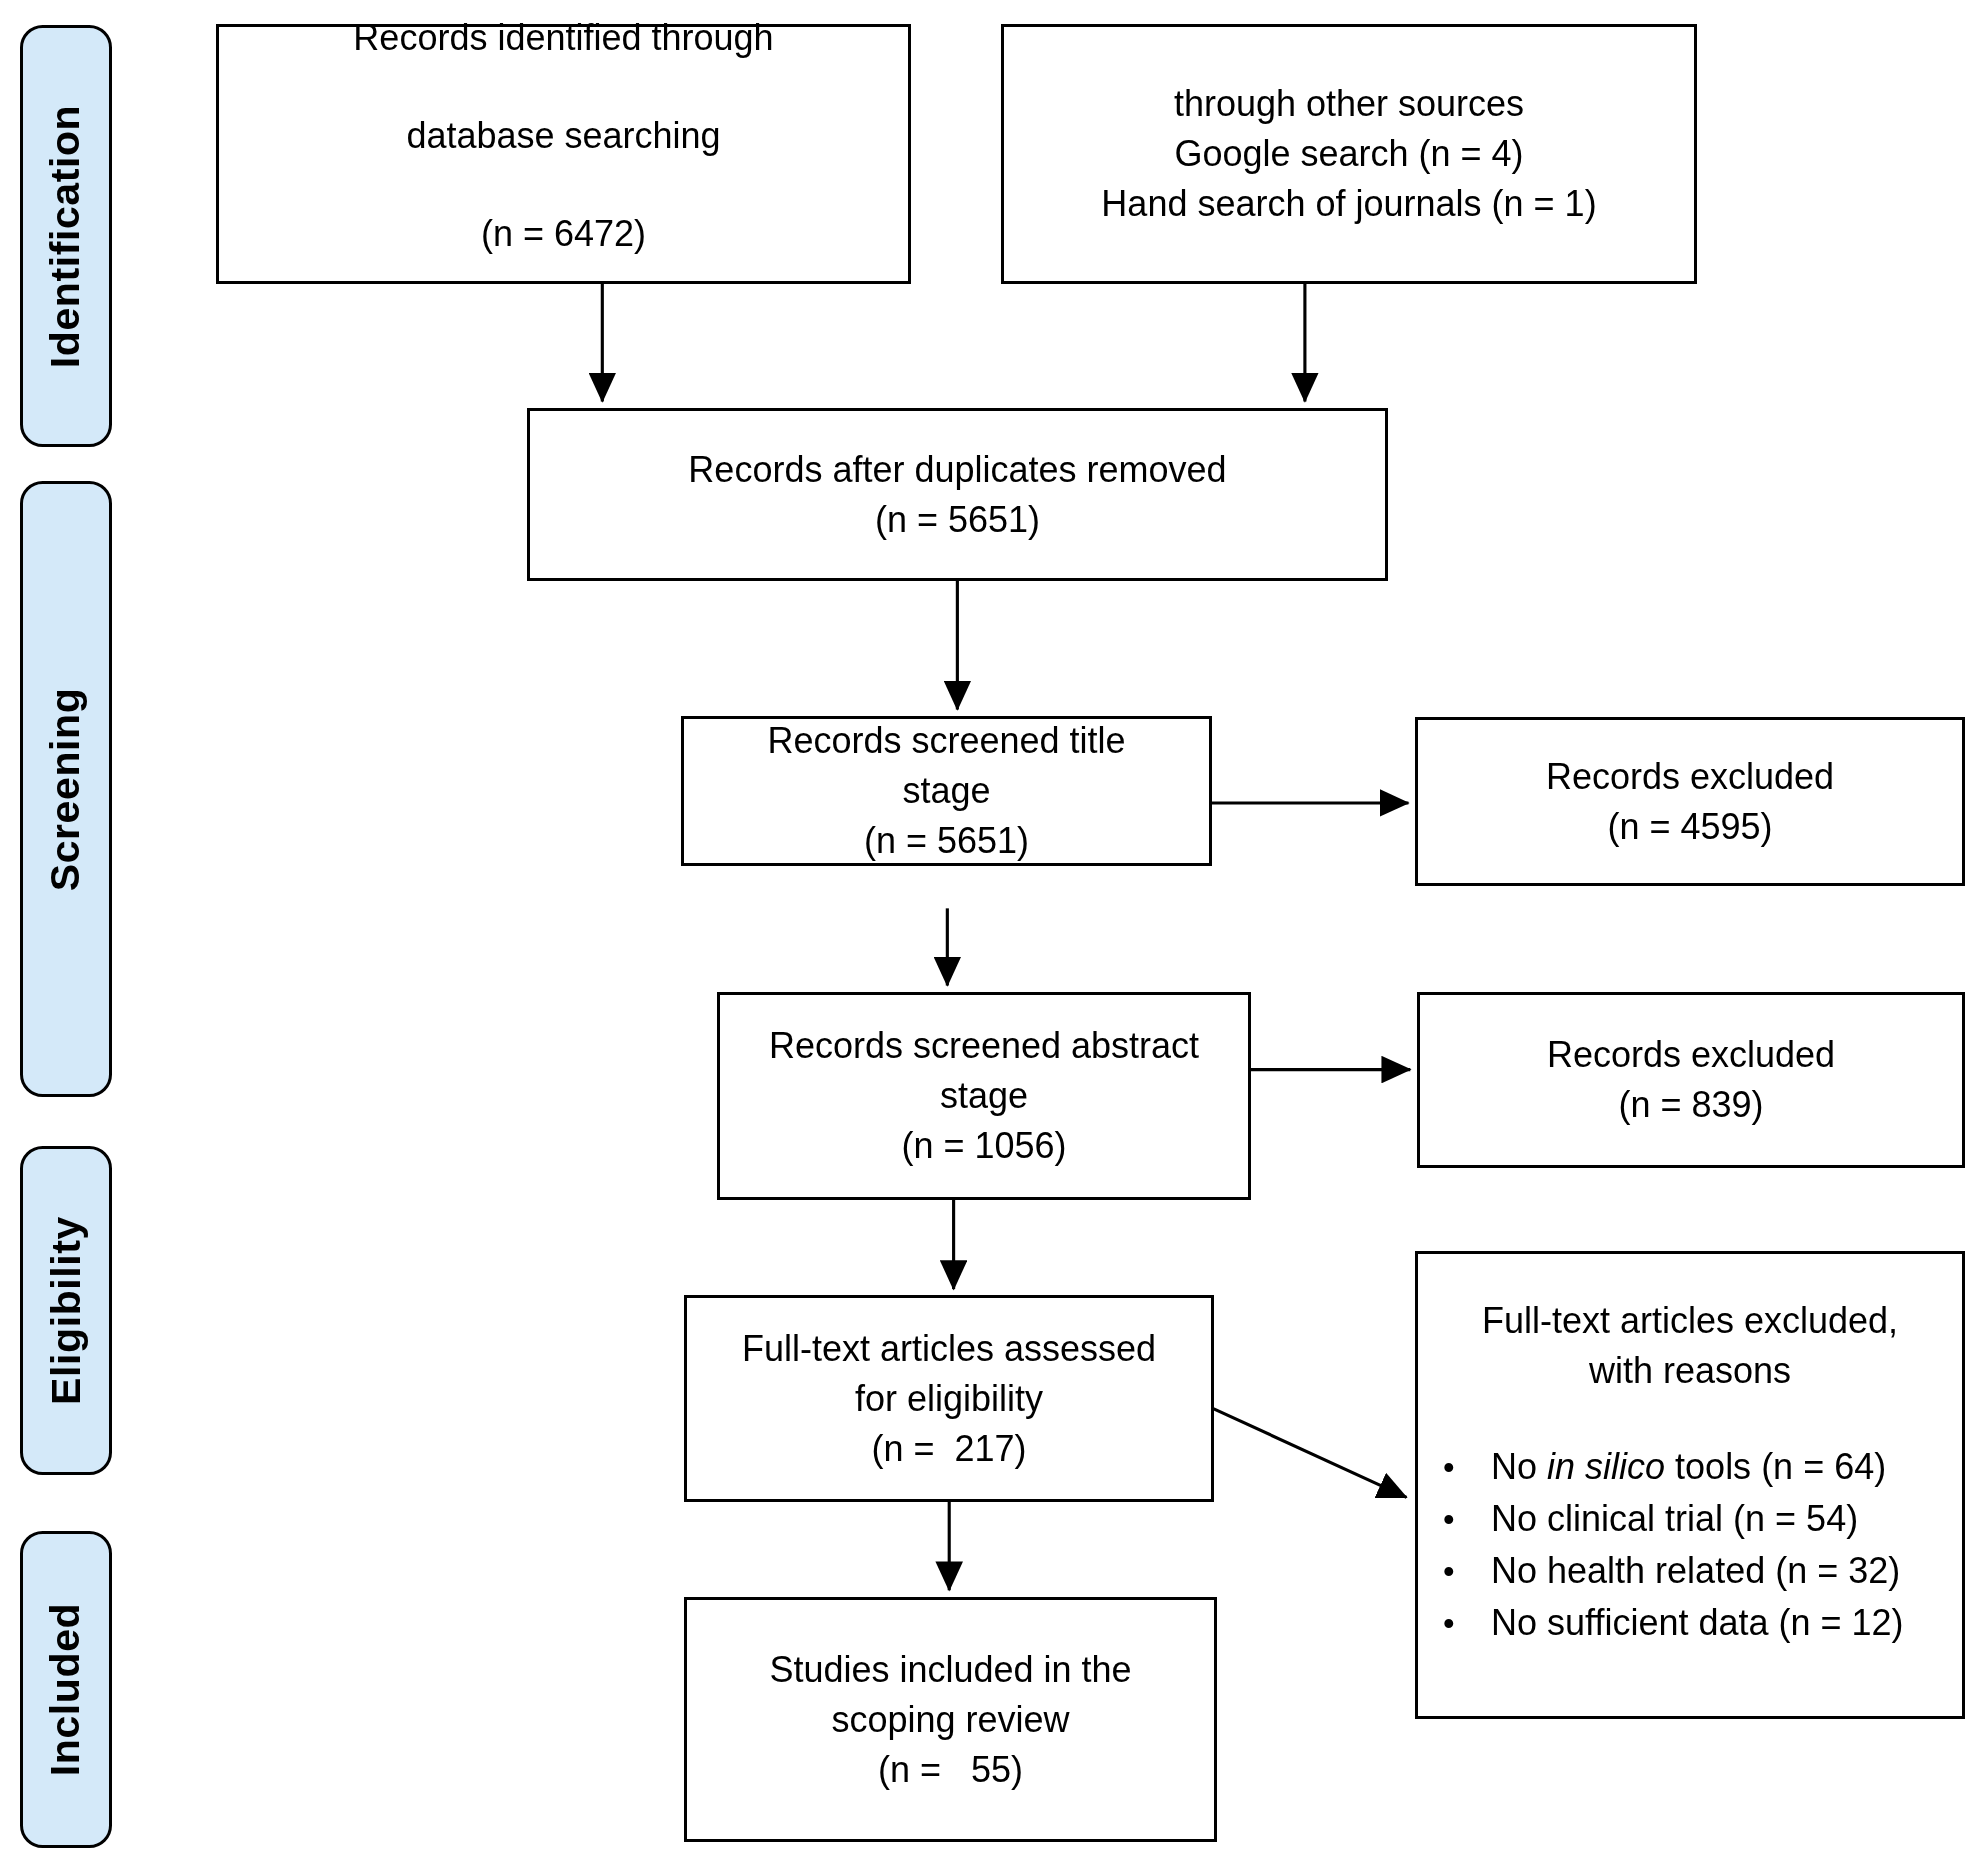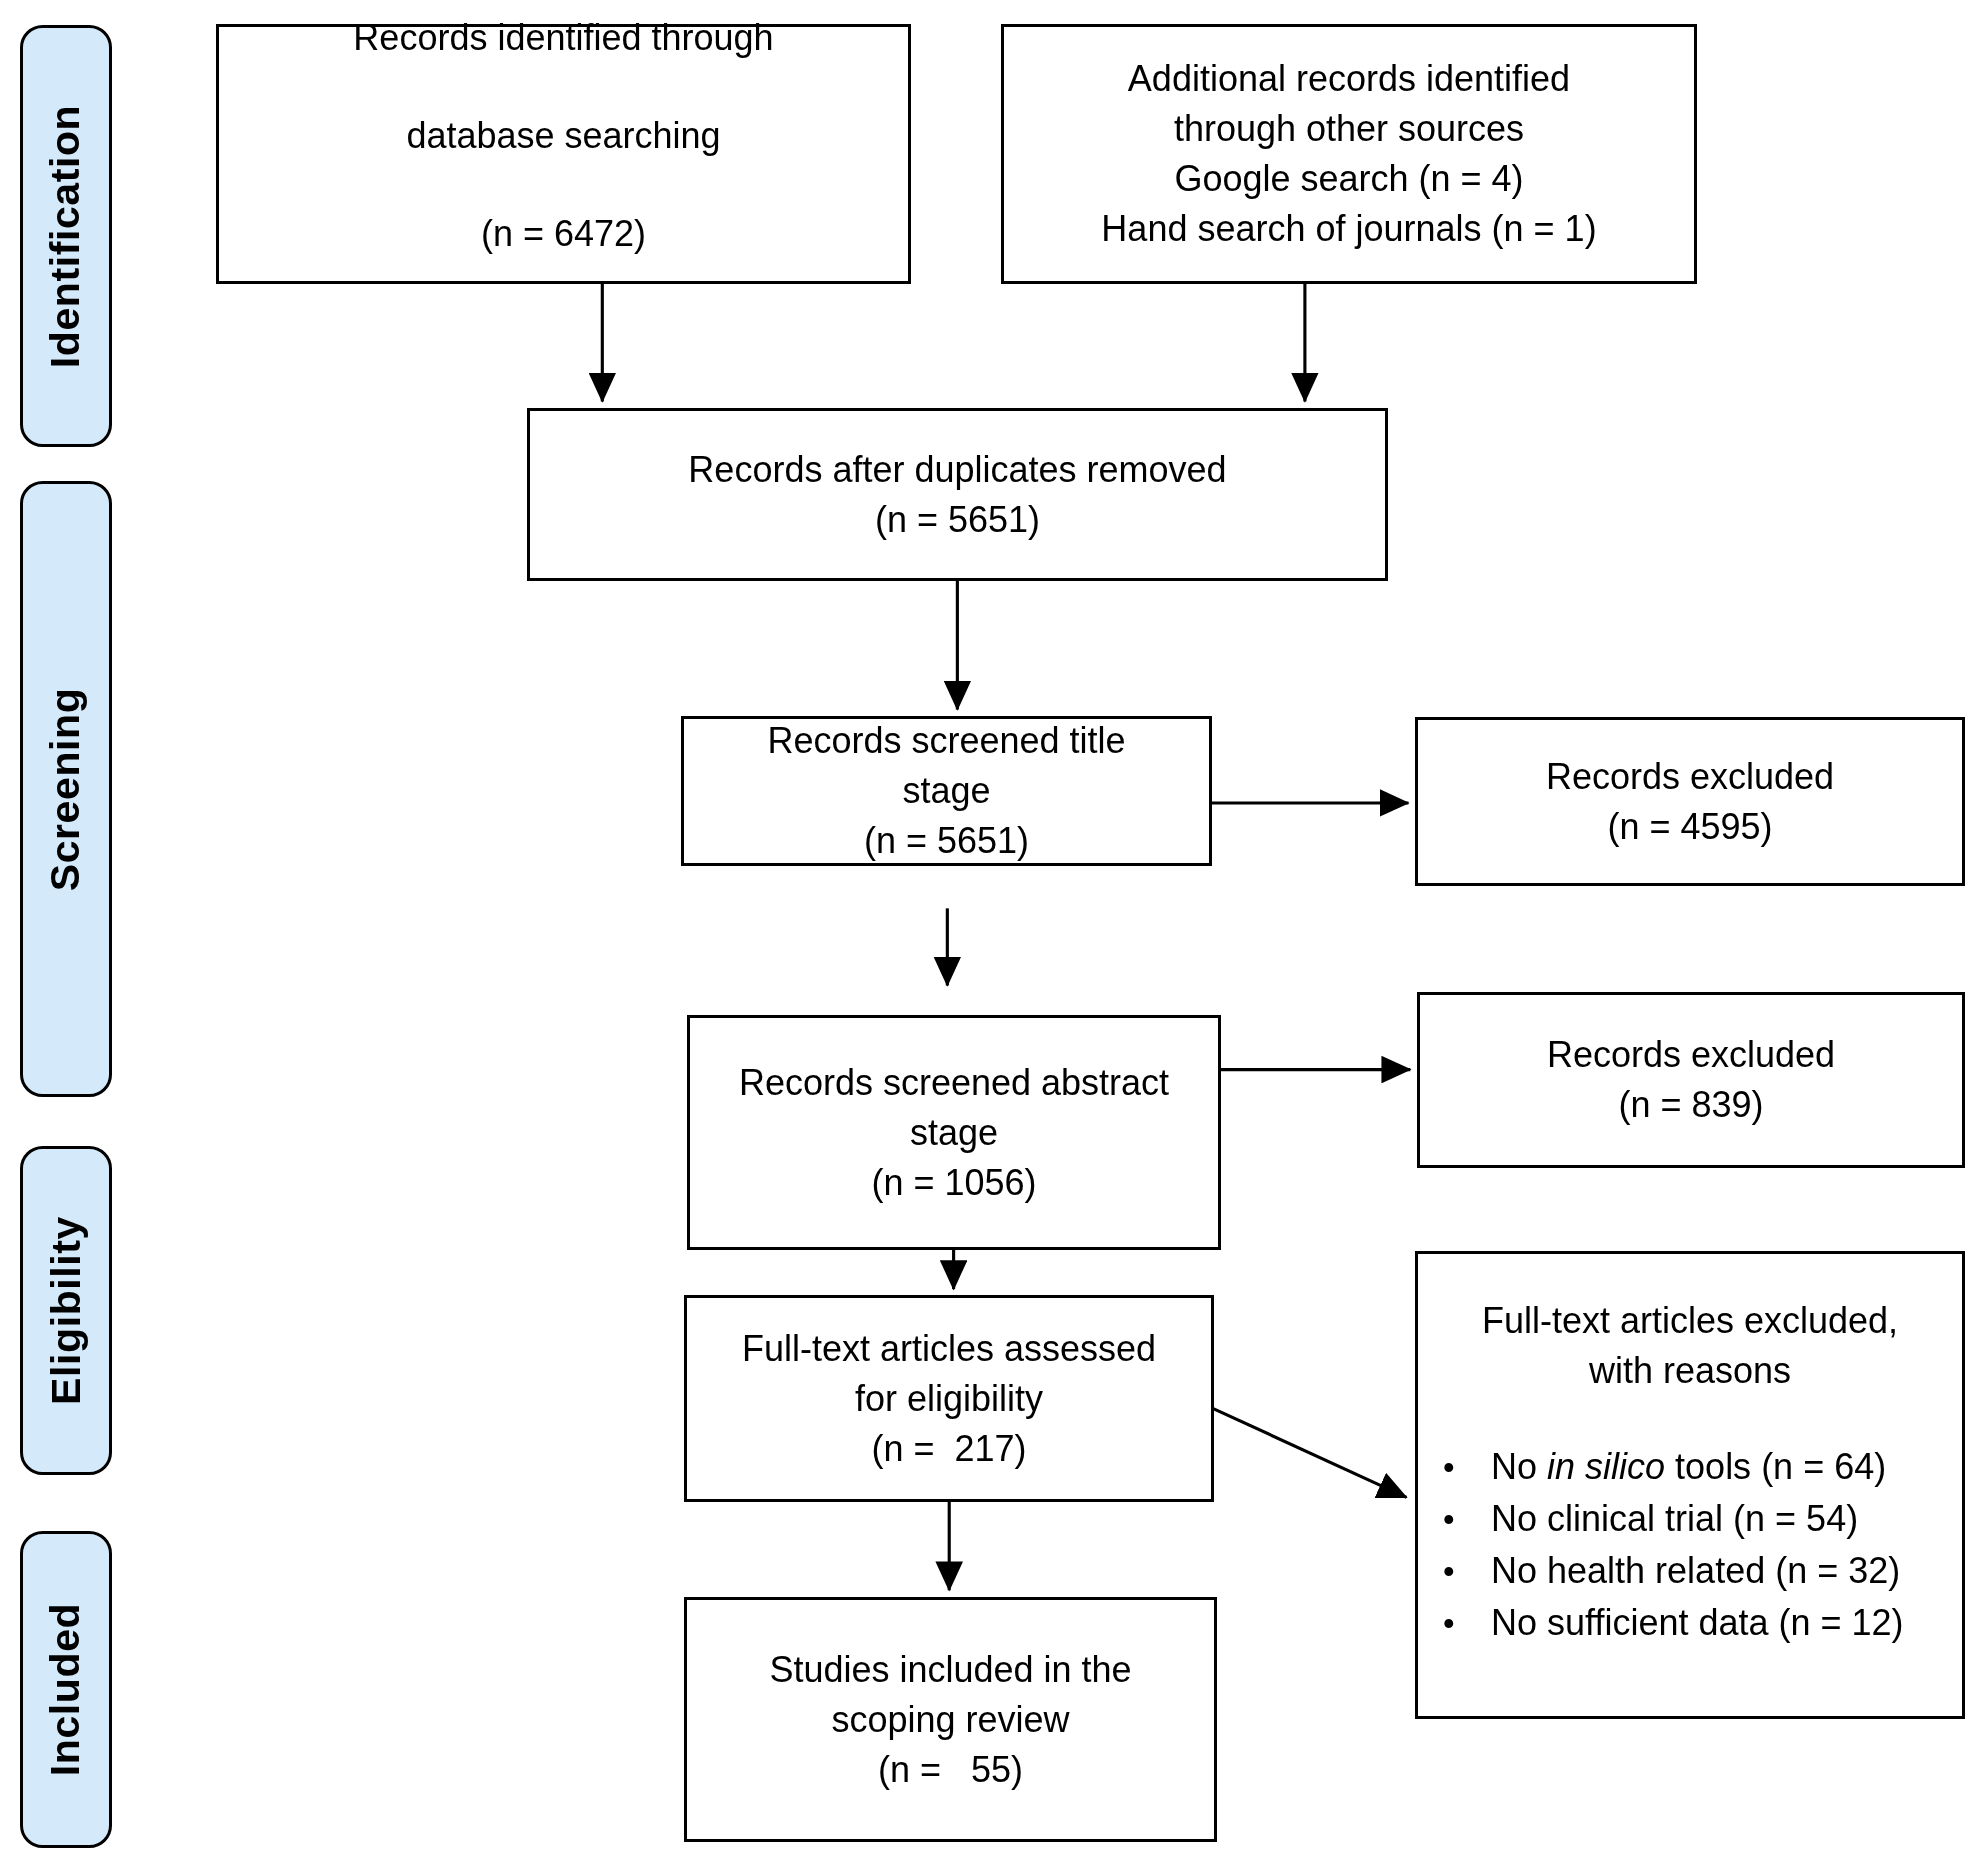--- a/index.html
+++ b/index.html
@@ -54,21 +54,21 @@
     font-size: 36px;
     line-height: 50px;
   }
   .line { white-space: pre-wrap; }
 
   .b-identified { left: 216px;  top: 24px;   width: 695px; height: 260px; padding-bottom: 36px; gap: 48px; }
   .b-additional { left: 1001px; top: 24px;   width: 696px; height: 260px; }
   .b-duplicates { left: 527px;  top: 408px;  width: 861px; height: 173px; }
   .b-title      { left: 681px; top: 716px; width: 531px;  height: 150px; }
   .b-exc-title  { left: 1415px; top: 717px; width: 550px;  height: 169px; }
-  .b-abstract   { left: 687px; top: 992px; width: 534px;  height: 235px; margin-top: 23px; }
+  .b-abstract   { left: 717px; top: 992px; width: 534px;  height: 208px; }
   .b-exc-abs    { left: 1417px; top: 992px; width: 548px;  height: 176px; }
   .b-fulltext   { left: 684px; top: 1295px; width: 530px;  height: 207px; }
   .b-exc-full   { left: 1415px; top: 1251px; width: 550px;  height: 468px;
                   justify-content: flex-start; padding-top: 42px; }
   .b-included   { left: 684px; top: 1597px; width: 533px;  height: 245px; }
 
   .bullets {
     margin-top: 45px;
     align-self: stretch;
     display: flex;
@@ -123,21 +123,20 @@
     <span>Included</span>
   </div>
 
   <div class="box b-identified">
     <div class="line">Records identified through</div>
     <div class="line">database searching</div>
     <div class="line">(n = 6472)</div>
   </div>
 
   <div class="box b-additional">
-    <div class="line">Additional records identified</div>
     <div class="line">through other sources</div>
     <div class="line">Google search (n = 4)</div>
     <div class="line">Hand search of journals (n = 1)</div>
   </div>
 
   <div class="box b-duplicates">
     <div class="line">Records after duplicates removed</div>
     <div class="line">(n = 5651)</div>
   </div>
 

